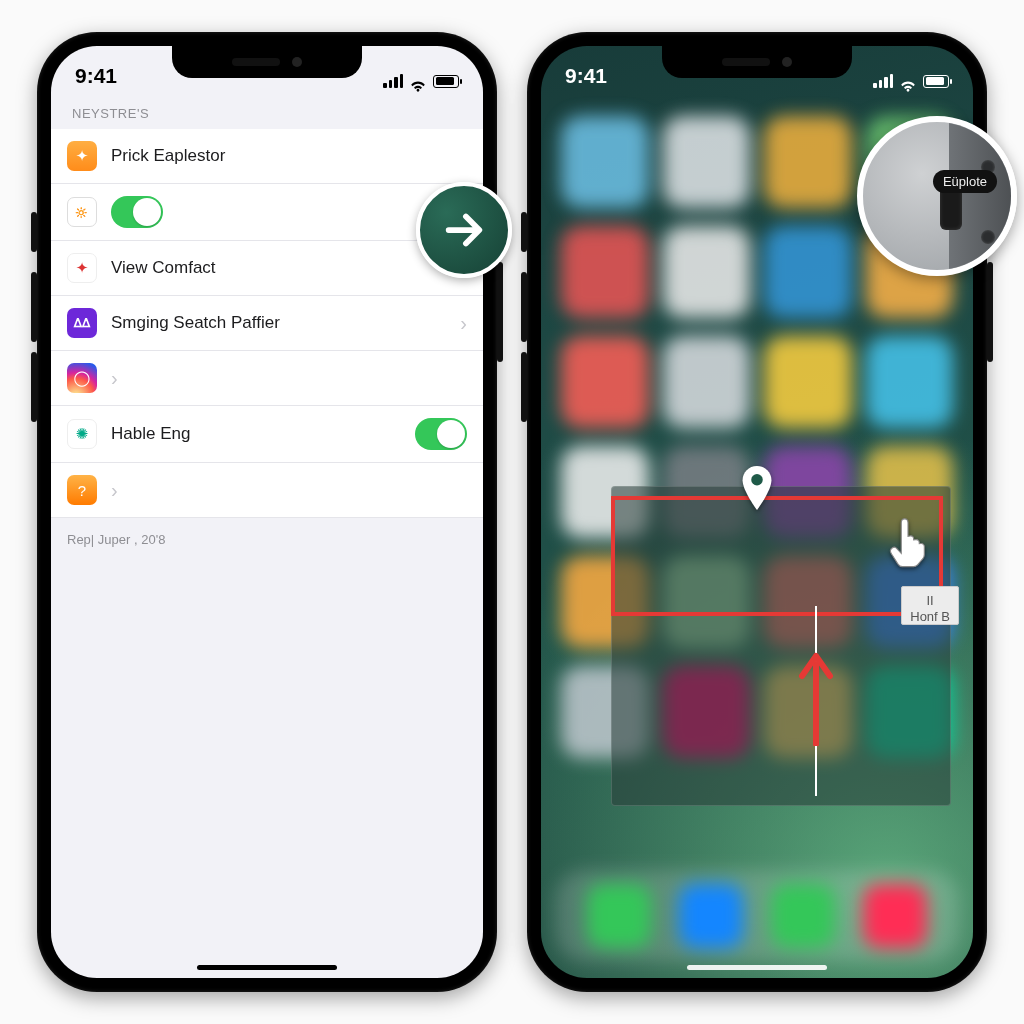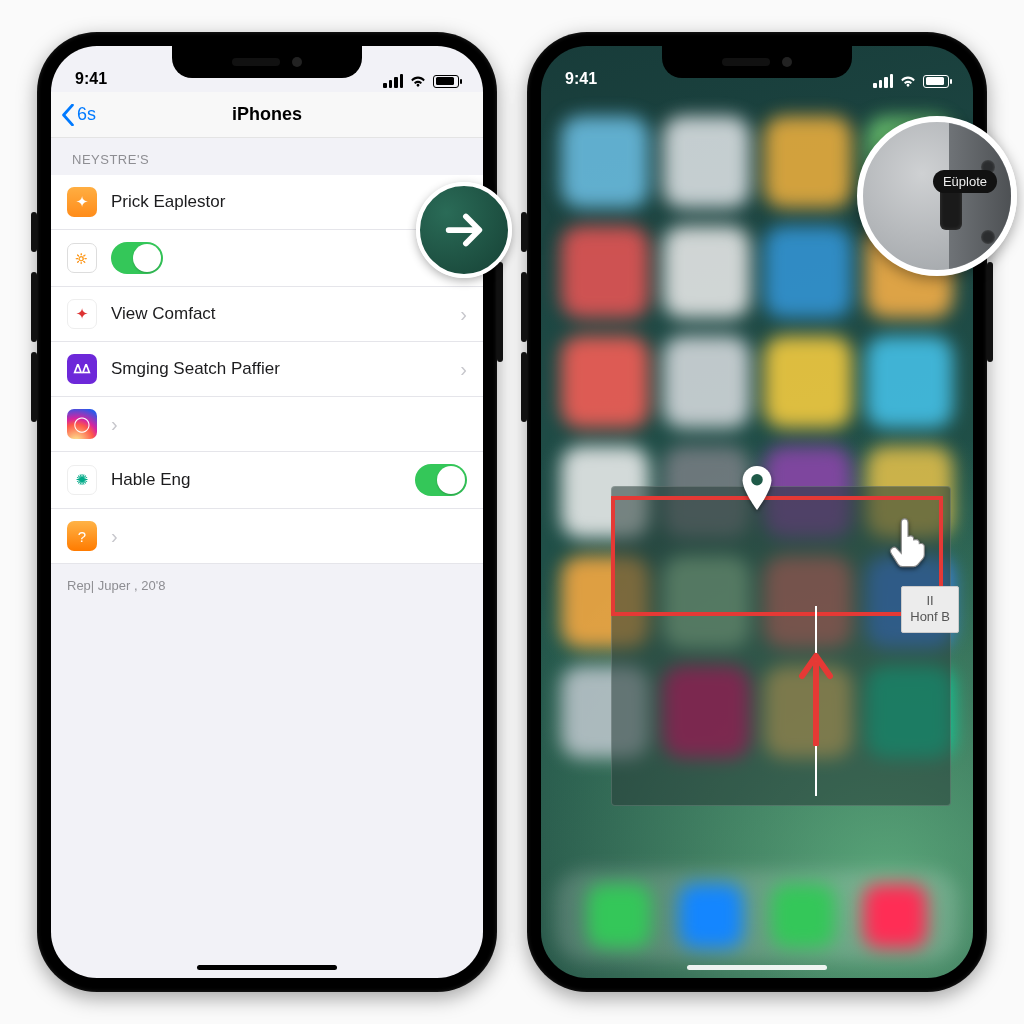--- a/index.html
+++ b/index.html
@@ -50,21 +50,21 @@
   .notch:before{ width:48px;height:8px;background:#111;border-radius:4px; left:60px; top:12px;}
   .notch:after{ width:10px;height:10px;background:#222;border-radius:50%; left:120px; top:11px;}
   .home-indicator{
     position:absolute; bottom:8px; left:50%; transform:translateX(-50%);
     width:140px; height:5px; background:#000; border-radius:3px; z-index:60;
   }
   .phone-right .home-indicator{ background:#fff; opacity:.9;}
   
   .status{
     height:46px; display:flex; align-items:flex-end; justify-content:space-between;
-    padding:0 24px 4px; font-size:16px; font-weight:600; position:relative; z-index:40;
+    padding:0 24px 4px; font-size:21px; font-weight:600; position:relative; z-index:40;
   }
   .phone-right .status{ color:#fff; }
   .status .icons{ display:flex; align-items:center; gap:6px; }
   
   .sig{ display:flex; align-items:flex-end; gap:2px;}
   .sig span{ width:3.5px; background:currentColor; border-radius:1px;}
   .sig span:nth-child(1){height:5px;} .sig span:nth-child(2){height:8px;}
   .sig span:nth-child(3){height:11px;} .sig span:nth-child(4){height:14px;}
   .wifi{ width:18px;height:14px; position:relative;}
   .wifi svg{width:100%;height:100%;}
@@ -151,21 +151,21 @@
     position:absolute; top:420px; left:50%; transform:translateX(-50%);
     width:34px;height:44px; z-index:45;
   }
   .pin svg{width:100%;height:100%; filter:drop-shadow(0 2px 2px rgba(0,0,0,.4));}
   .hand{
     position:absolute; right:42px; top:470px; width:46px;height:54px; z-index:46;
   }
   .hand svg{width:100%;height:100%; filter:drop-shadow(0 2px 2px rgba(0,0,0,.5));}
   .tooltip{
     position:absolute; right:14px; top:540px; background:#ececec; color:#555;
-    font-size:13px; padding:6px 8px 8px; border:1px solid #ccc; border-radius:2px;
+    font-size:13px; padding:6px 8px 0; border:1px solid #ccc; border-radius:2px;
     z-index:45; line-height:1.2; text-align:center;
   }
   .swipe-line{
     position:absolute; left:274px; top:560px; width:2px; height:190px; background:#fff; z-index:42;
   }
   .swipe-arrow{
     position:absolute; left:256px; top:600px; z-index:47;
   }
   .swipe-arrow svg{ width:38px;height:100px;}
   
@@ -213,29 +213,20 @@
           <svg viewBox="0 0 24 18">
               <path fill="currentColor" d="M12 16.5c1 0 1.9-.9 1.9-1.9S13 12.7 12 12.7s-1.9.9-1.9 1.9.9 1.9 1.9 1.9zm-5.3-5.3l1.8 1.8C9.3 12.1 10.6 11.5 12 11.5s2.7.6 3.5 1.5l1.8-1.8C15.9 9.6 14 8.8 12 8.8s-3.9.8-5.3 2.4zM2.9 7.4l1.8 1.8C6.6 7.1 9.2 5.9 12 5.9s5.4 1.2 7.3 3.3l1.8-1.8C18.7 4.5 15.5 3 12 3S5.3 4.5 2.9 7.4z"></path>
             </svg>
         </span>
         <span class="batt">
             <i></i>
           </span>
       </div>
     </div>
 
-    <div class="navbar">
-      <div class="back">
-        <svg viewBox="0 0 12 20">
-            <path d="M10 1 2 10l8 9" stroke="#007aff" stroke-width="2.6" fill="none" stroke-linecap="round" stroke-linejoin="round"></path>
-          </svg>
-        <span>6s</span>
-      </div>
-      <span>iPhones</span>
-    </div>
 
     <div class="section-h short">NEYSTRE'S</div>
 
     <div class="row">
       <div class="app-icon ic-orange">✦</div>
       <div class="label">Prick Eaplestor</div>
     </div>
 
 
     <div class="row">

